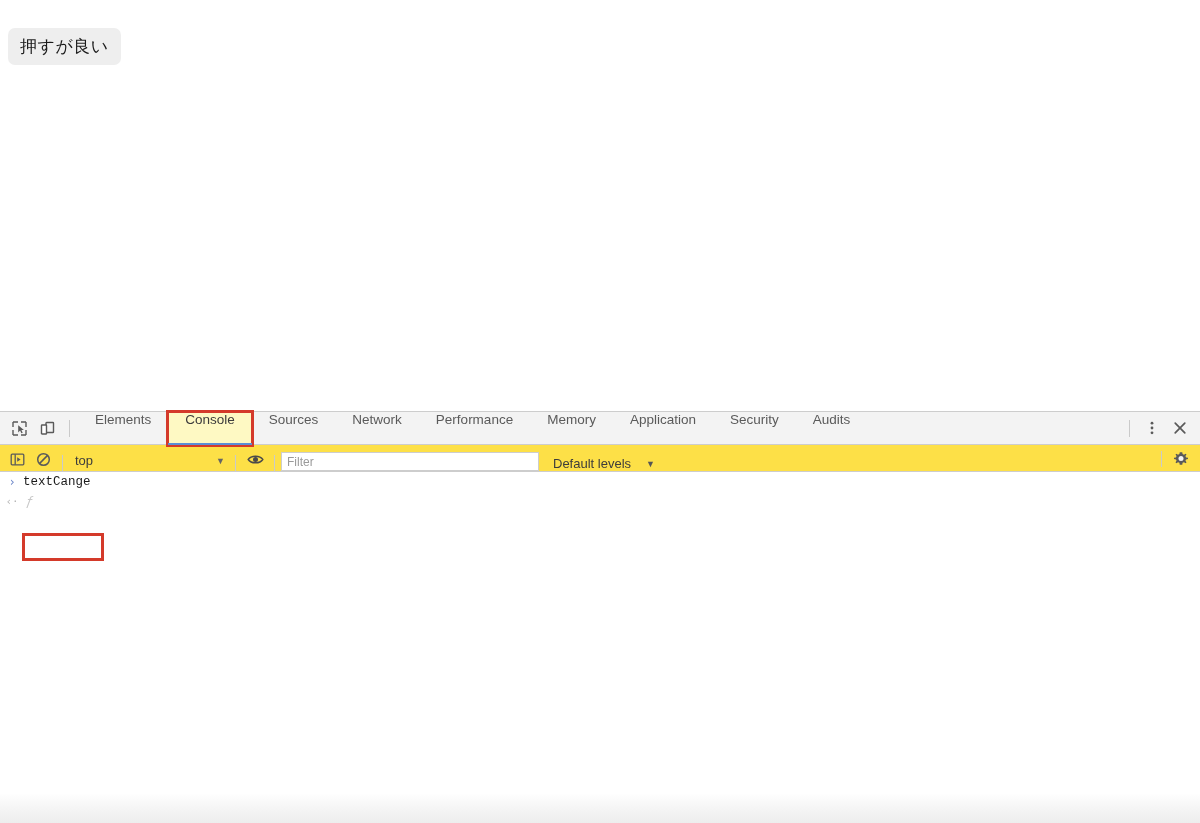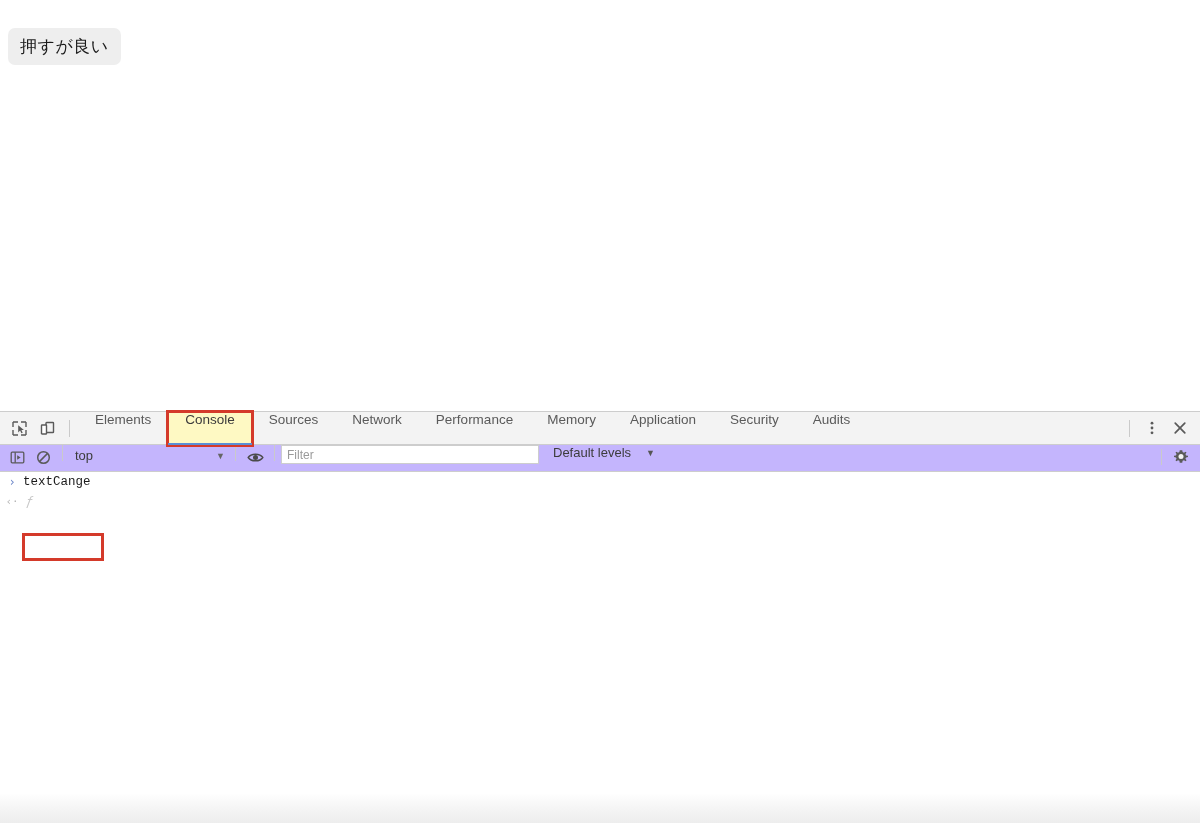--- a/index.html
+++ b/index.html
@@ -126,24 +126,24 @@
     align-items: center;
     flex: 0 0 auto;
     margin-left: auto;
     padding-right: 6px;
   }
 
   
   .filterbar {
     position: relative;
     height: 27px;
-    background: #c4b5fd;
+    background: #fde047;
     border-bottom: 1px solid #cdcdcd;
     display: flex;
-    align-items: flex-start;
+    align-items: flex-end;
     box-sizing: border-box;
   }
   .fb-icon-btn {
     width: 26px;
     height: 24px;
     display: flex;
     align-items: center;
     justify-content: center;
     cursor: pointer;
     flex: 0 0 auto;

